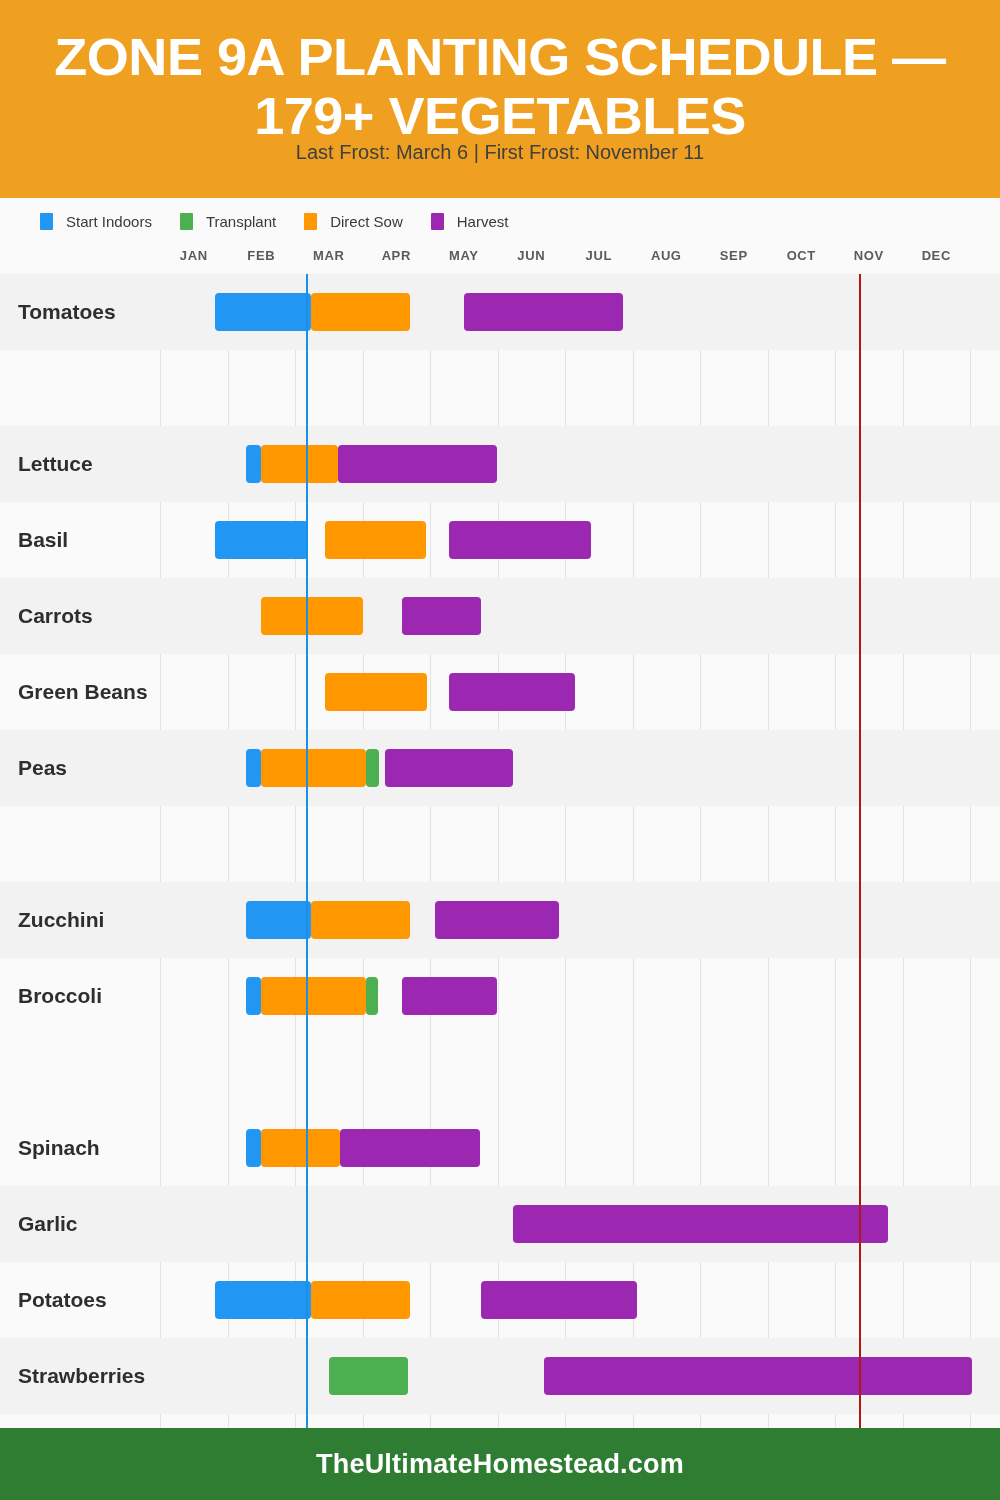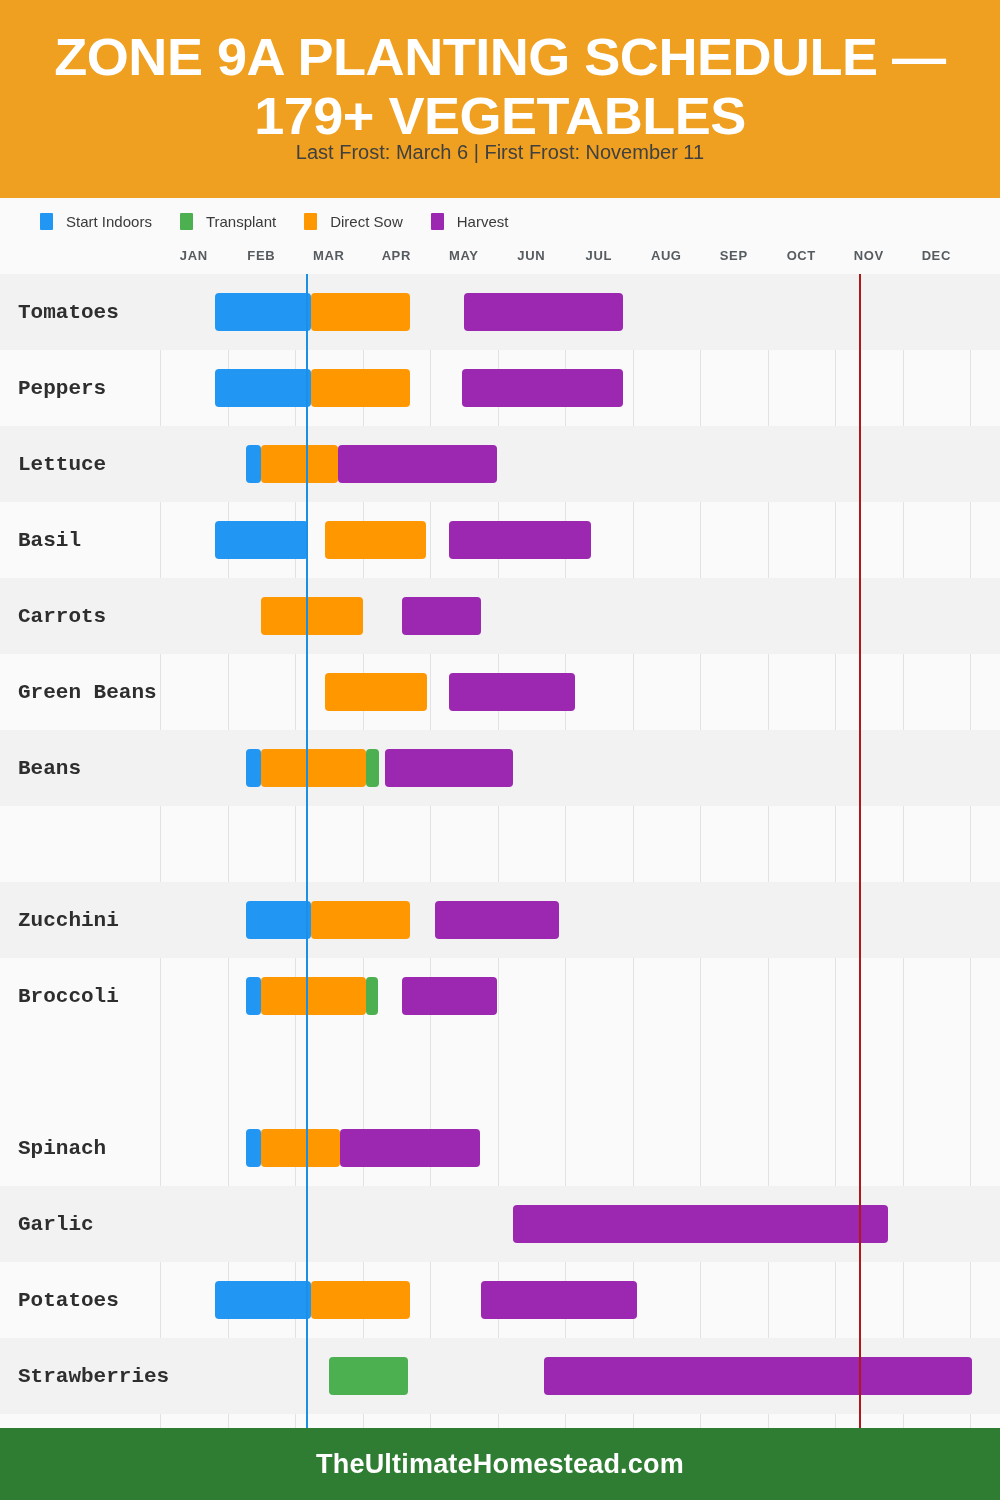--- a/index.html
+++ b/index.html
@@ -56,21 +56,21 @@
     position:absolute; top:0;
     font-size:13px; font-weight:bold; color:#555b5f;
     letter-spacing:0.6px;
     text-align:center;
     transform:translateX(-50%);
   }
   .grid-line {
     position:absolute; top:26px; width:1px; height:1154px;
     background:#e2e2e2;
   }
-  .rows { position:absolute; left:0; top:26px; width:800px; height:1154px;font-family:Liberation Mono, monospace; }
+  .rows { position:absolute; left:0; top:26px; width:800px; height:1154px; }
   .row {
     position:absolute; left:0; width:1000px; height:76px;
   }
   .row.alt { background:#f2f2f2; }
   .row-label {
     position:absolute; left:18px; top:50%;
     transform:translateY(-50%);
     font-size:21px; font-weight:bold; color:#2e2e2e;
     white-space:nowrap;
   }
@@ -155,26 +155,20 @@
         <div class="grid-line" style="left: 902.5px;"></div>
         <div class="grid-line" style="left: 970px;"></div>
       </div>
     <div class="rows" id="rows">
         <div class="row alt" style="top: 0px;">
           <div class="row-label">Tomatoes</div>
           <div class="bar" style="left: 215.35px; width: 95.175px; background: rgb(33, 150, 243);"></div>
           <div class="bar" style="left: 310.525px; width: 99.225px; background: rgb(255, 152, 0);"></div>
           <div class="bar" style="left: 463.75px; width: 159.3px; background: rgb(156, 39, 176);"></div>
         </div>
-        <div class="row" style="top: 76px;">
-          <div class="row-label">Peppers</div>
-          <div class="bar" style="left: 215.35px; width: 95.175px; background: rgb(33, 150, 243);"></div>
-          <div class="bar" style="left: 310.525px; width: 99.225px; background: rgb(255, 152, 0);"></div>
-          <div class="bar" style="left: 461.725px; width: 161.325px; background: rgb(156, 39, 176);"></div>
-        </div>
         <div class="row alt" style="top: 152px;">
           <div class="row-label">Lettuce</div>
           <div class="bar" style="left: 246.4px; width: 14.175px; background: rgb(33, 150, 243);"></div>
           <div class="bar" style="left: 260.575px; width: 77.625px; background: rgb(255, 152, 0);"></div>
           <div class="bar" style="left: 338.2px; width: 158.625px; background: rgb(156, 39, 176);"></div>
         </div>
         <div class="row" style="top: 228px;">
           <div class="row-label">Basil</div>
           <div class="bar" style="left: 215.35px; width: 93.15px; background: rgb(33, 150, 243);"></div>
           <div class="bar" style="left: 325.375px; width: 100.575px; background: rgb(255, 152, 0);"></div>
@@ -184,21 +178,21 @@
           <div class="row-label">Carrots</div>
           <div class="bar" style="left: 260.575px; width: 102.6px; background: rgb(255, 152, 0);"></div>
           <div class="bar" style="left: 402.325px; width: 78.3px; background: rgb(156, 39, 176);"></div>
         </div>
         <div class="row" style="top: 380px;">
           <div class="row-label">Green Beans</div>
           <div class="bar" style="left: 325.375px; width: 101.25px; background: rgb(255, 152, 0);"></div>
           <div class="bar" style="left: 448.9px; width: 126.225px; background: rgb(156, 39, 176);"></div>
         </div>
         <div class="row alt" style="top: 456px;">
-          <div class="row-label">Beans</div>
+          <div class="row-label">Peas</div>
           <div class="bar" style="left: 246.4px; width: 14.85px; background: rgb(33, 150, 243);"></div>
           <div class="bar" style="left: 261.25px; width: 104.625px; background: rgb(255, 152, 0);"></div>
           <div class="bar" style="left: 365.875px; width: 12.825px; background: rgb(76, 175, 80);"></div>
           <div class="bar" style="left: 385.45px; width: 127.575px; background: rgb(156, 39, 176);"></div>
         </div>
         <div class="row alt" style="top: 608px;">
           <div class="row-label">Zucchini</div>
           <div class="bar" style="left: 246.4px; width: 64.125px; background: rgb(33, 150, 243);"></div>
           <div class="bar" style="left: 310.525px; width: 99.225px; background: rgb(255, 152, 0);"></div>
           <div class="bar" style="left: 434.725px; width: 124.2px; background: rgb(156, 39, 176);"></div>

